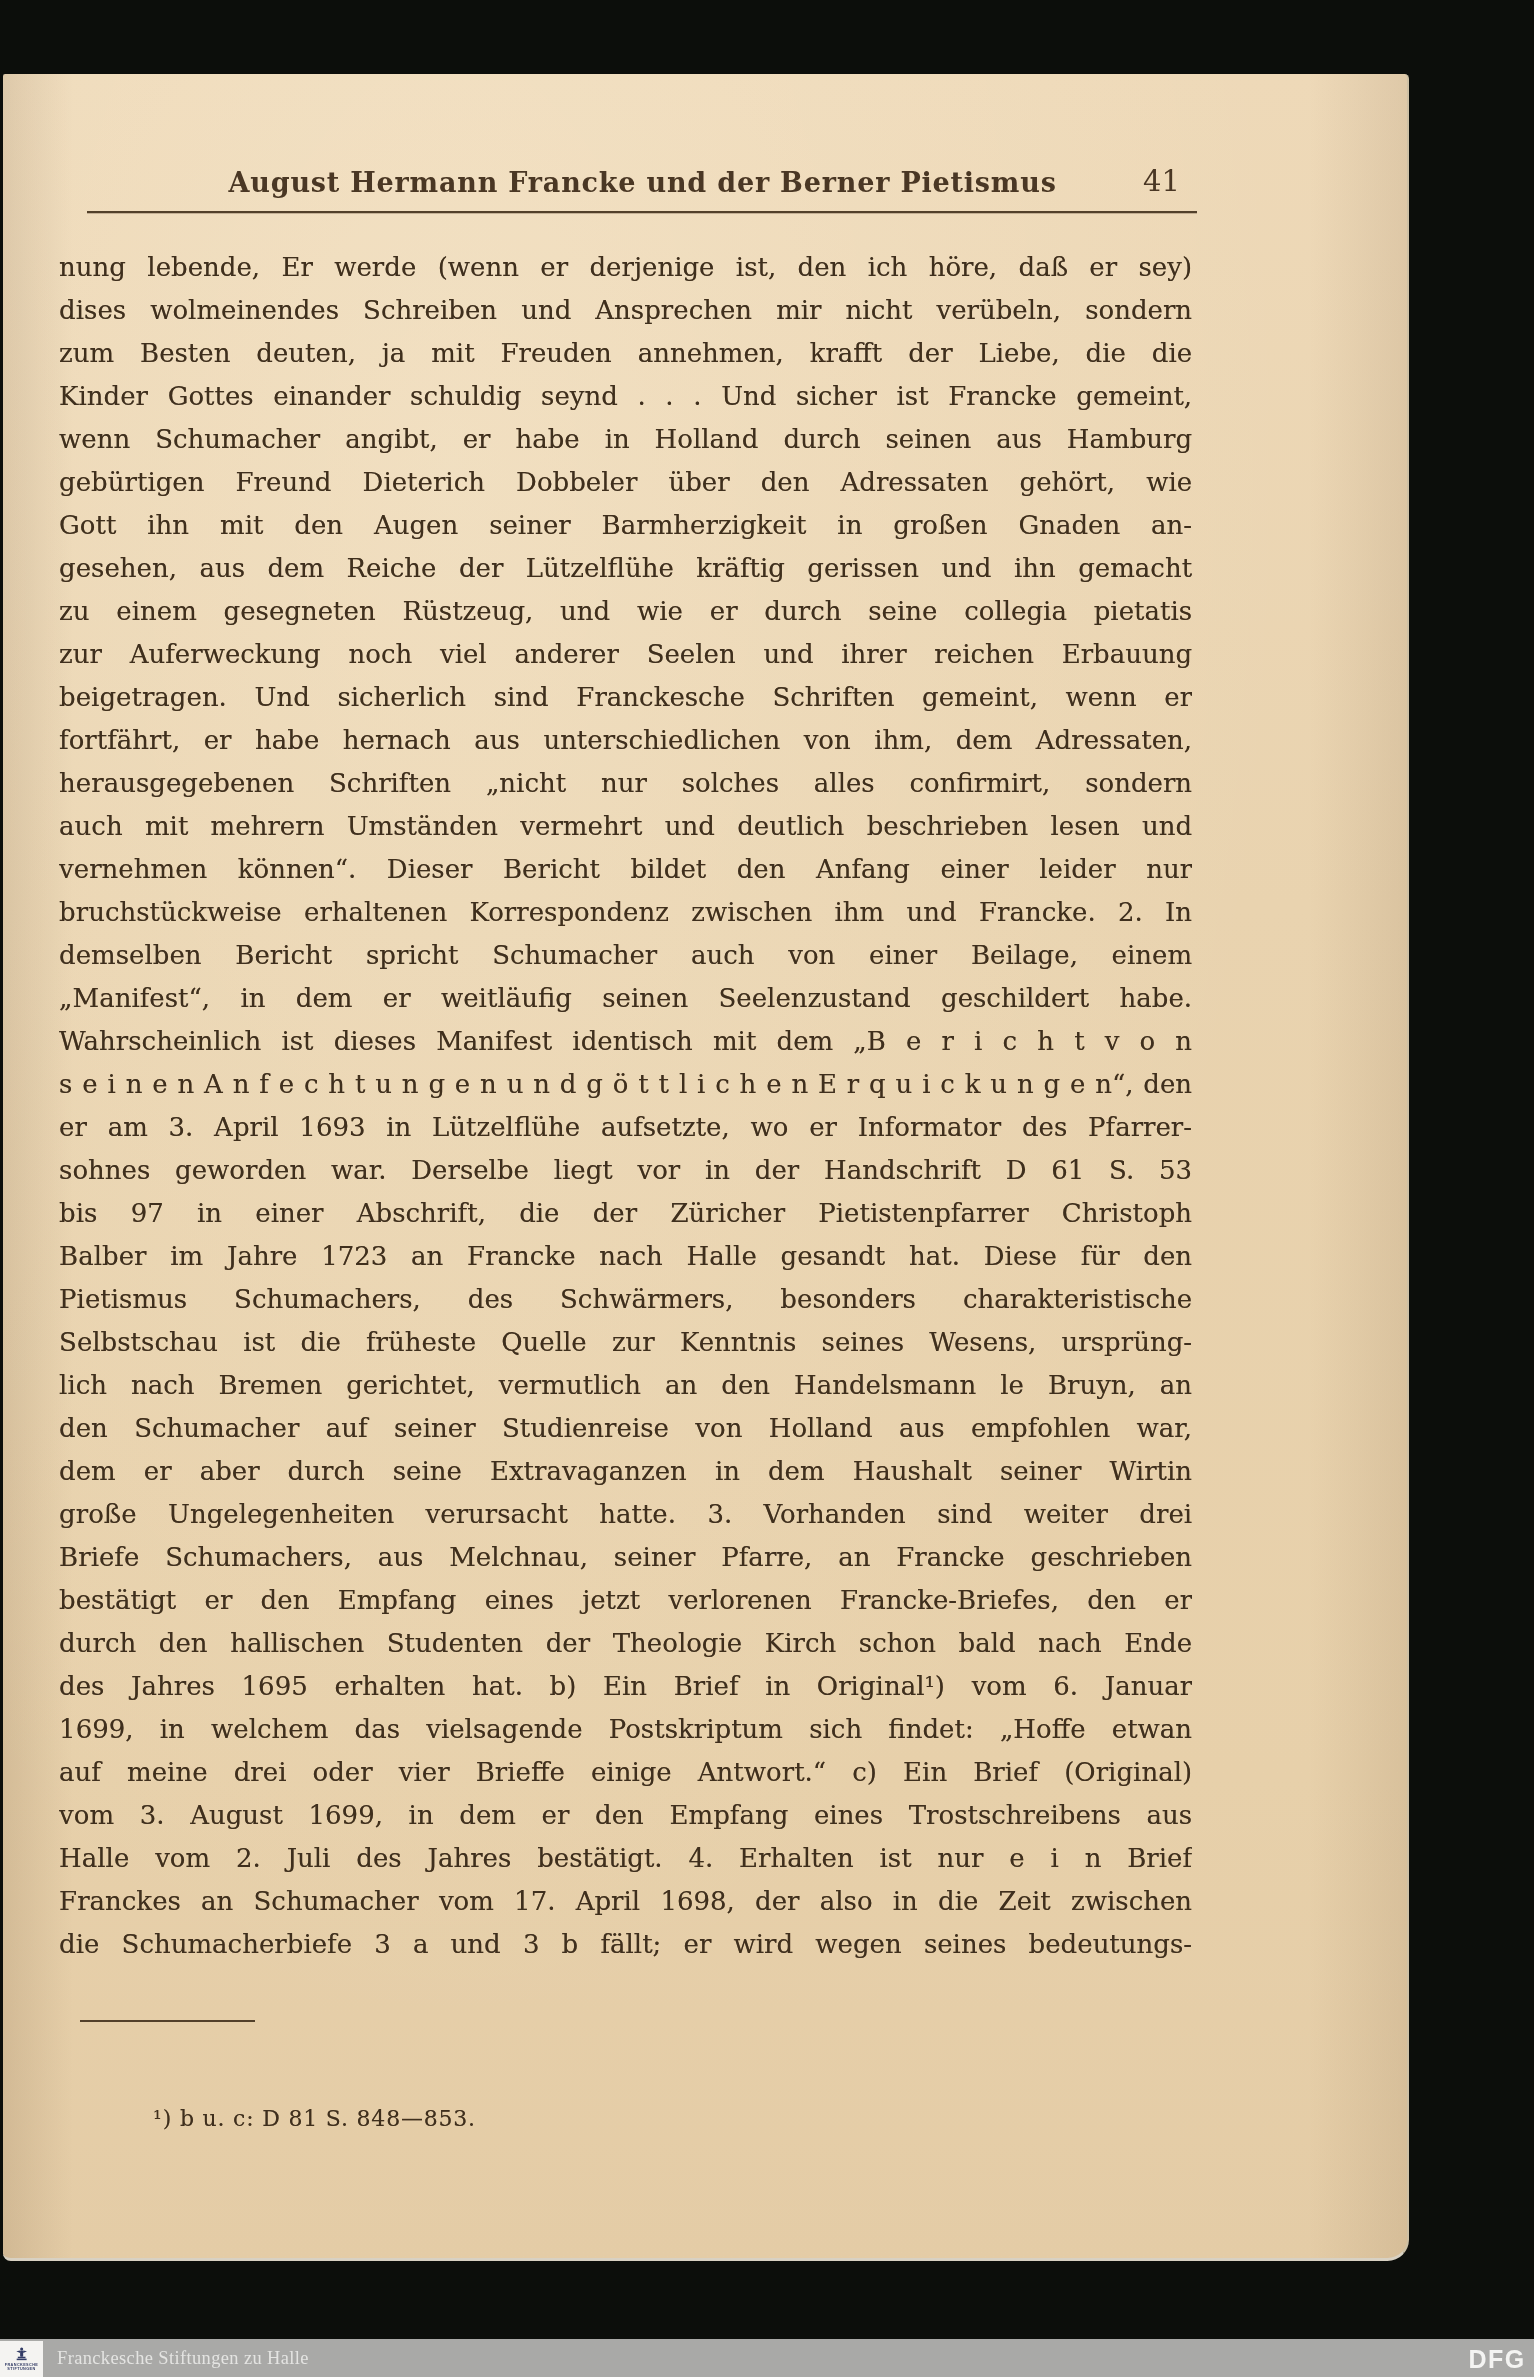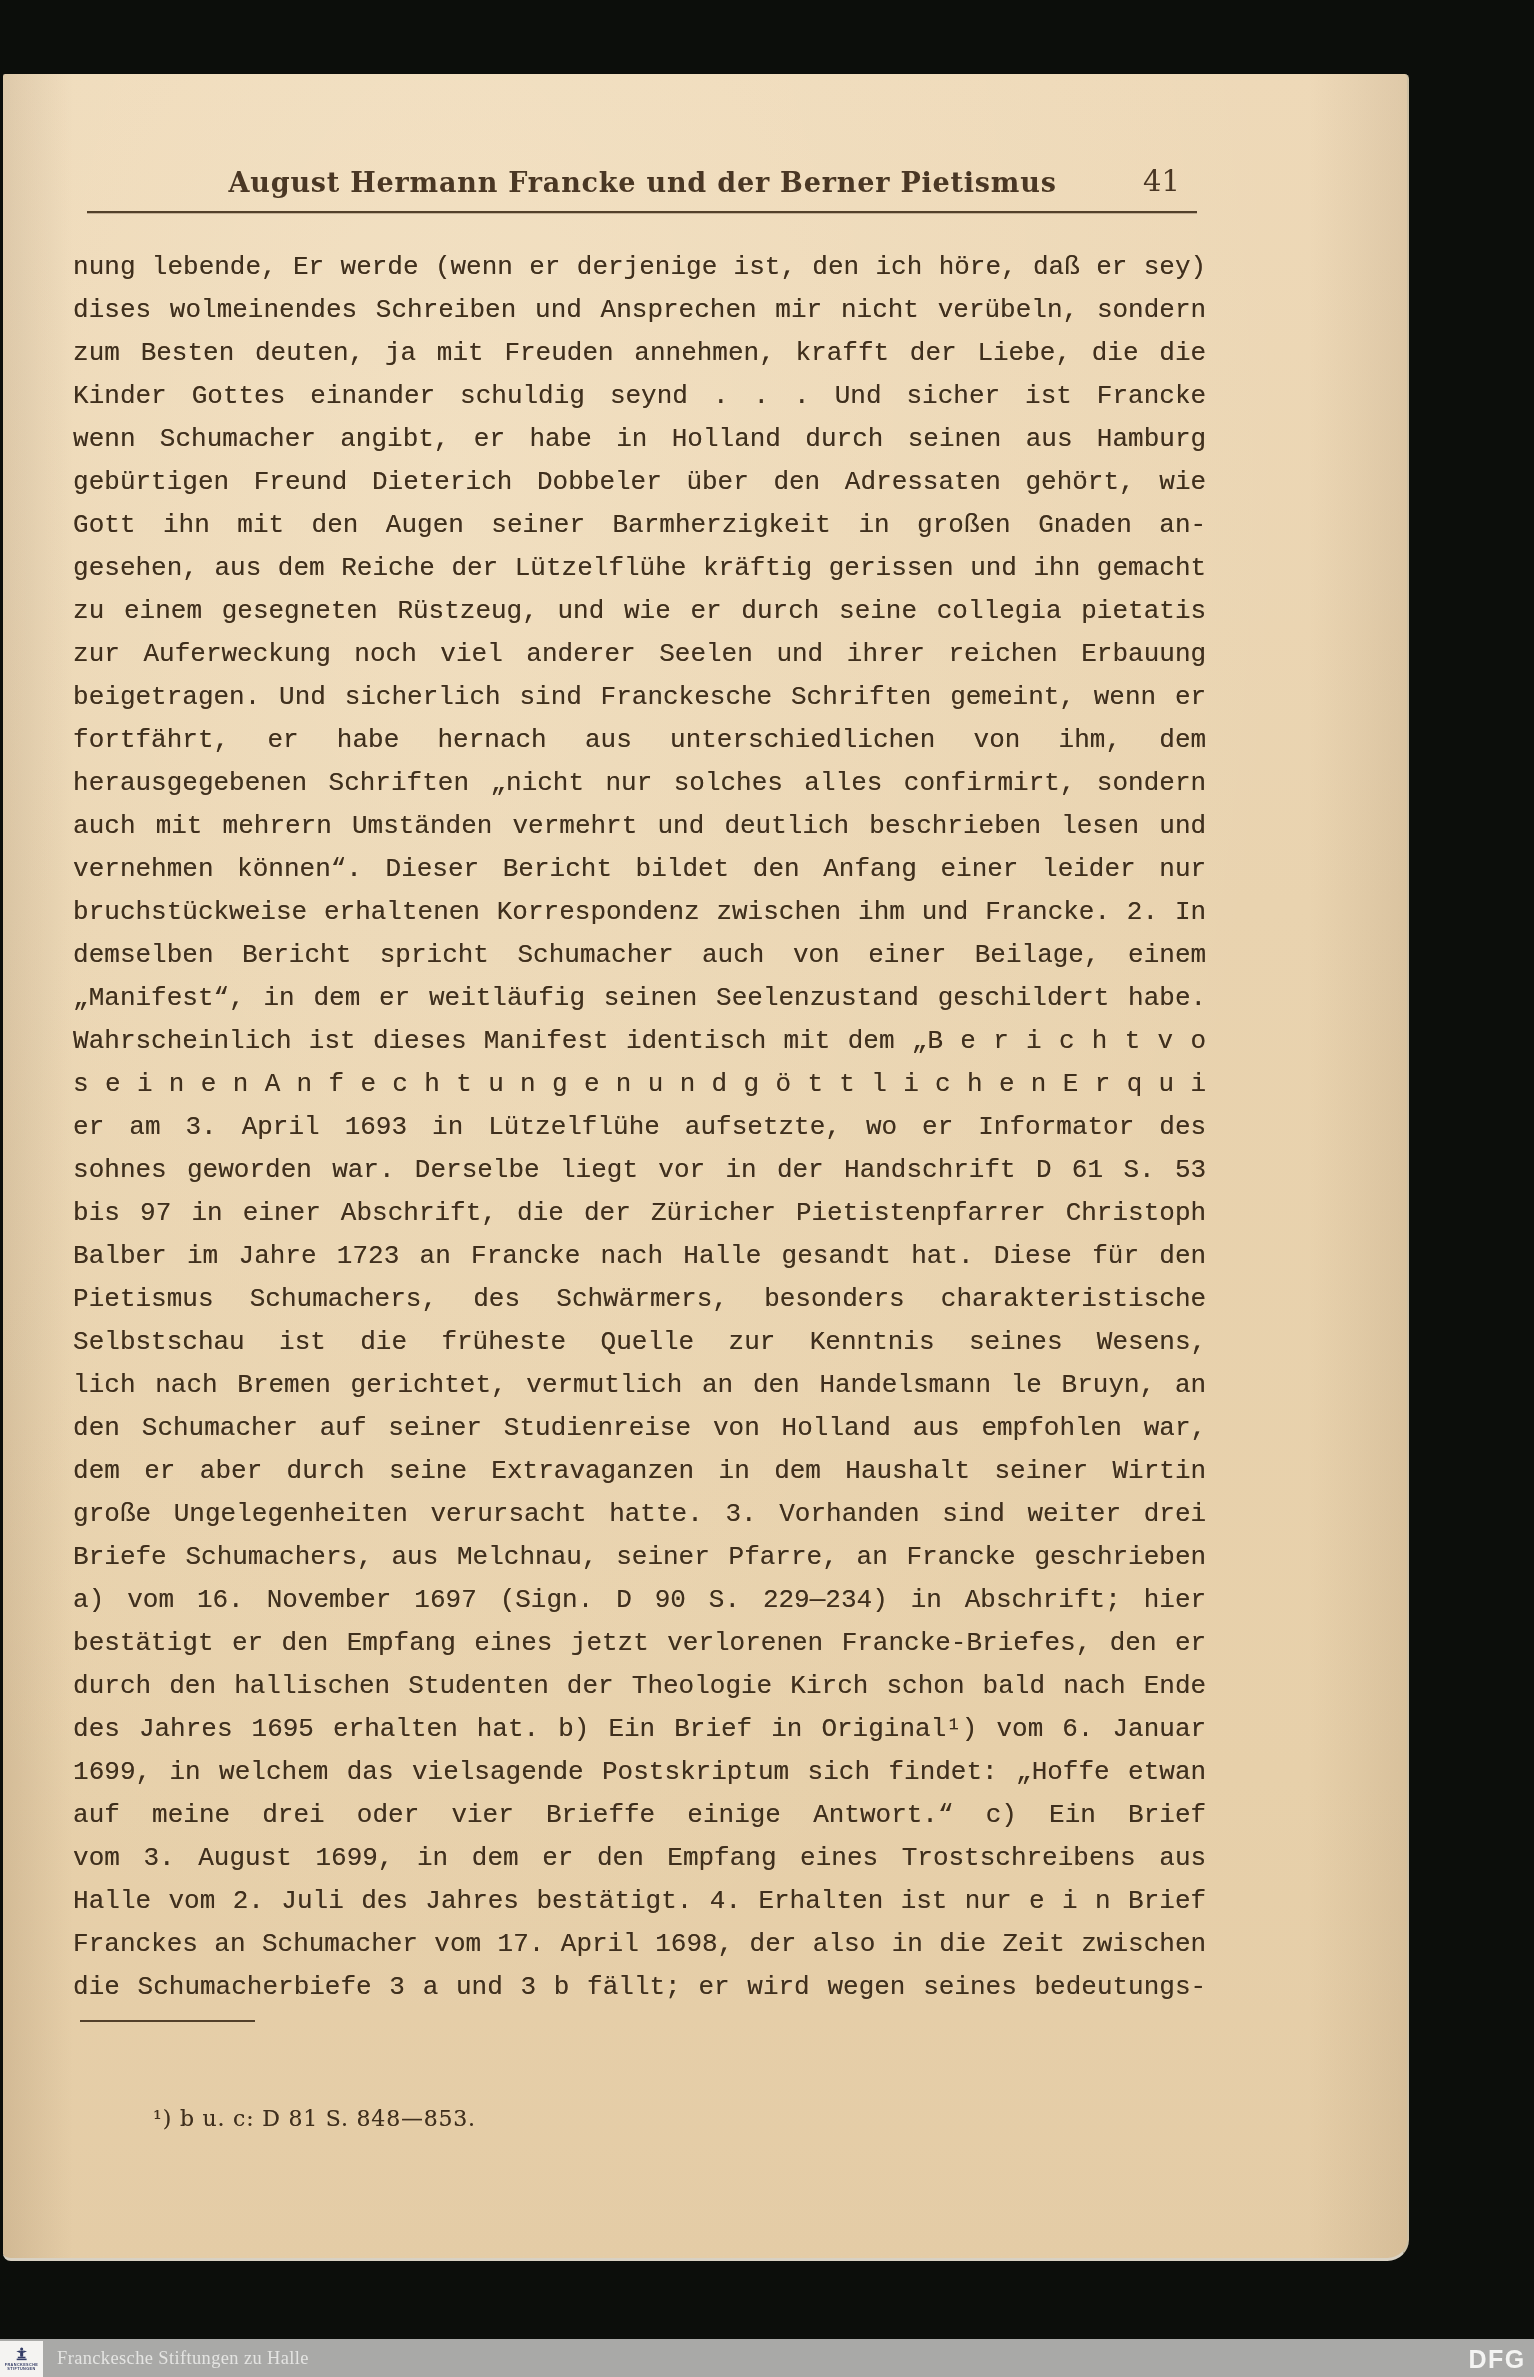--- a/index.html
+++ b/index.html
@@ -27,23 +27,22 @@
   }
   .page-num{
     position:absolute;left:1140px;top:90px;
     font-size:29px;font-weight:400;color:#4a3724;
   }
   .head-rule{
     position:absolute;left:84px;top:137px;width:1110px;height:2.3px;
     background:#52402a;box-shadow:0 0.8px 0 rgba(82,64,42,.35);
   }
   .body-text{
-    position:absolute;left:70px;top:172px;width:1133px;
+    position:absolute;left:56px;top:172px;width:1133px;
     color:#3f2f1d;
-    font-family:Liberation Mono, monospace;
   }
   .line{
     font-size:26px;line-height:43px;height:43px;
     text-align:justify;text-align-last:justify;
     overflow:hidden;white-space:normal;
     text-shadow:0 0 0.4px rgba(63,47,29,.55);
   }
   .footnote-rule{
     position:absolute;left:77px;top:1946px;width:175px;height:2.3px;
     background:#52402a;
@@ -117,21 +116,20 @@
       <div class="line">sohnes geworden war.  Derselbe liegt vor in der Handschrift D 61 S. 53</div>
       <div class="line">bis 97 in einer Abschrift, die der Züricher Pietistenpfarrer Christoph</div>
       <div class="line">Balber im Jahre 1723 an Francke nach Halle gesandt hat.  Diese für den</div>
       <div class="line">Pietismus Schumachers, des Schwärmers, besonders charakteristische</div>
       <div class="line">Selbstschau ist die früheste Quelle zur Kenntnis seines Wesens, ursprüng-</div>
       <div class="line">lich nach Bremen gerichtet, vermutlich an den Handelsmann le Bruyn, an</div>
       <div class="line">den Schumacher auf seiner Studienreise von Holland aus empfohlen war,</div>
       <div class="line">dem er aber durch seine Extravaganzen in dem Haushalt seiner Wirtin</div>
       <div class="line">große Ungelegenheiten verursacht hatte.  3. Vorhanden sind weiter drei</div>
       <div class="line">Briefe Schumachers, aus Melchnau, seiner Pfarre, an Francke geschrieben</div>
-      <div class="line">a) vom 16. November 1697 (Sign. D 90 S. 229—234) in Abschrift; hier</div>
       <div class="line">bestätigt er den Empfang eines jetzt verlorenen Francke-Briefes, den er</div>
       <div class="line">durch den hallischen Studenten der Theologie Kirch schon bald nach Ende</div>
       <div class="line">des Jahres 1695 erhalten hat.  b) Ein Brief in Original¹) vom 6. Januar</div>
       <div class="line">1699, in welchem das vielsagende Postskriptum sich findet: „Hoffe etwan</div>
       <div class="line">auf meine drei oder vier Brieffe einige Antwort.“  c) Ein Brief (Original)</div>
       <div class="line">vom 3. August 1699, in dem er den Empfang eines Trostschreibens aus</div>
       <div class="line">Halle vom 2. Juli des Jahres bestätigt.  4. Erhalten ist nur e i n Brief</div>
       <div class="line">Franckes an Schumacher vom 17. April 1698, der also in die Zeit zwischen</div>
       <div class="line">die Schumacherbiefe 3 a und 3 b fällt; er wird wegen seines bedeutungs-</div>
     </div>

